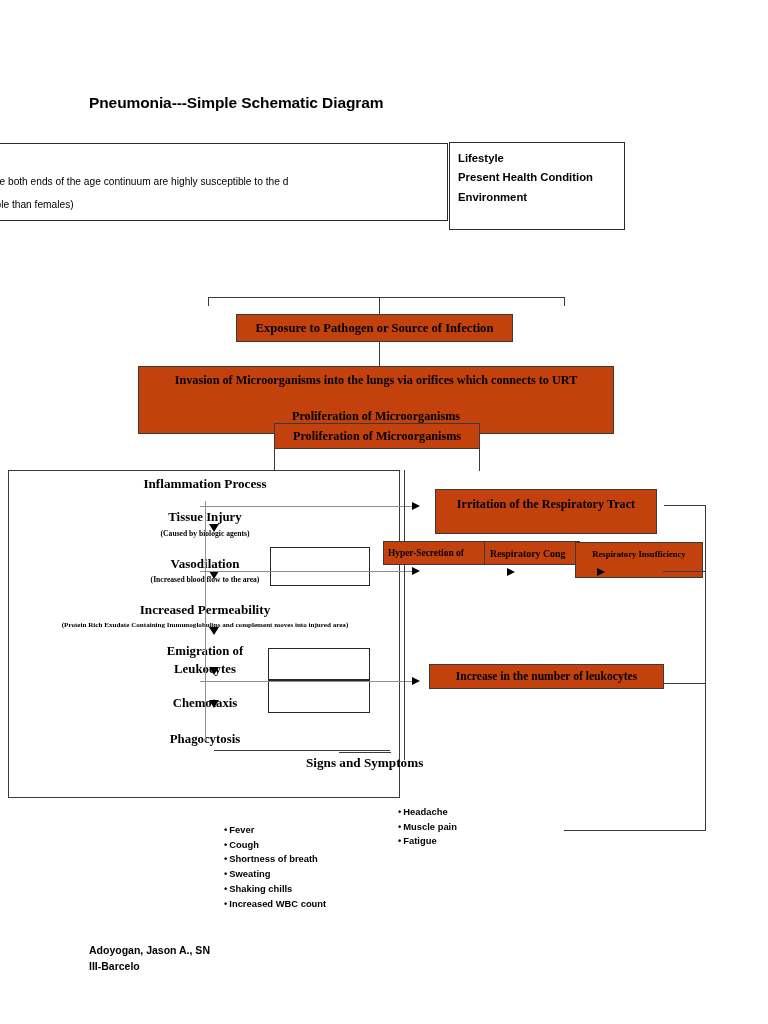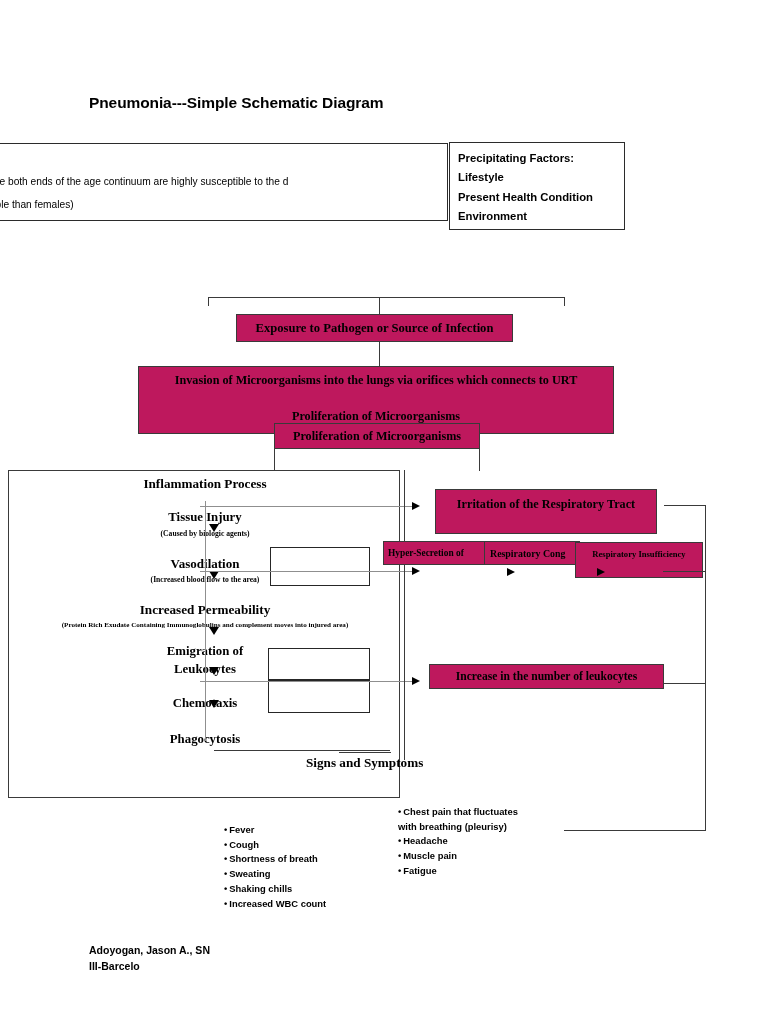--- a/index.html
+++ b/index.html
@@ -32,21 +32,21 @@
   }
 
   
   .box {
     border: 1px solid #262626;
     background: #ffffff;
     box-sizing: border-box;
   }
   .serif-box {
     border: 1px solid #3a3a3a;
-    background: #be185d;
+    background: #c2410c;
     box-sizing: border-box;
     font-family: "Liberation Serif", serif;
     font-weight: bold;
     text-align: center;
     color: #000;
   }
 
   
   #predisposing-box {
     left: -118px; top: 143px;
@@ -233,21 +233,20 @@
 
   <div class="abs" id="page-title">Pneumonia---Simple Schematic Diagram</div>
 
   <div class="abs" id="predisposing-box">
 
     <div class="ln1">who were included in the both ends of the age continuum are highly susceptible to the d</div>
     <div class="ln2">ales are more susceptible than females)</div>
   </div>
 
   <div class="abs" id="precipitating-box">
-    <div>Precipitating Factors:</div>
     <div>Lifestyle</div>
     <div>Present Health Condition</div>
     <div>Environment</div>
   </div>
 
   <div class="abs hline" style="left:208px; top:297px; width:357px;"></div>
   <div class="abs vline" style="left:208px; top:297px; height:9px;"></div>
   <div class="abs vline" style="left:564px; top:297px; height:9px;"></div>
   <div class="abs vline" style="left:379px; top:297px; height:18px;"></div>
 
@@ -337,21 +336,20 @@
       <li>Cough</li>
       <li>Shortness of breath</li>
       <li>Sweating</li>
       <li>Shaking chills</li>
       <li>Increased WBC count</li>
     </ul>
   </div>
 
   <div class="abs bullets" id="symptoms-right">
     <ul>
-      <li>Chest pain that fluctuates with breathing (pleurisy)</li>
       <li>Headache</li>
       <li>Muscle pain</li>
       <li>Fatigue</li>
     </ul>
   </div>
 
   <div class="abs" id="footer">
     <div>Adoyogan, Jason A., SN</div>
     <div>III-Barcelo</div>
   </div>

